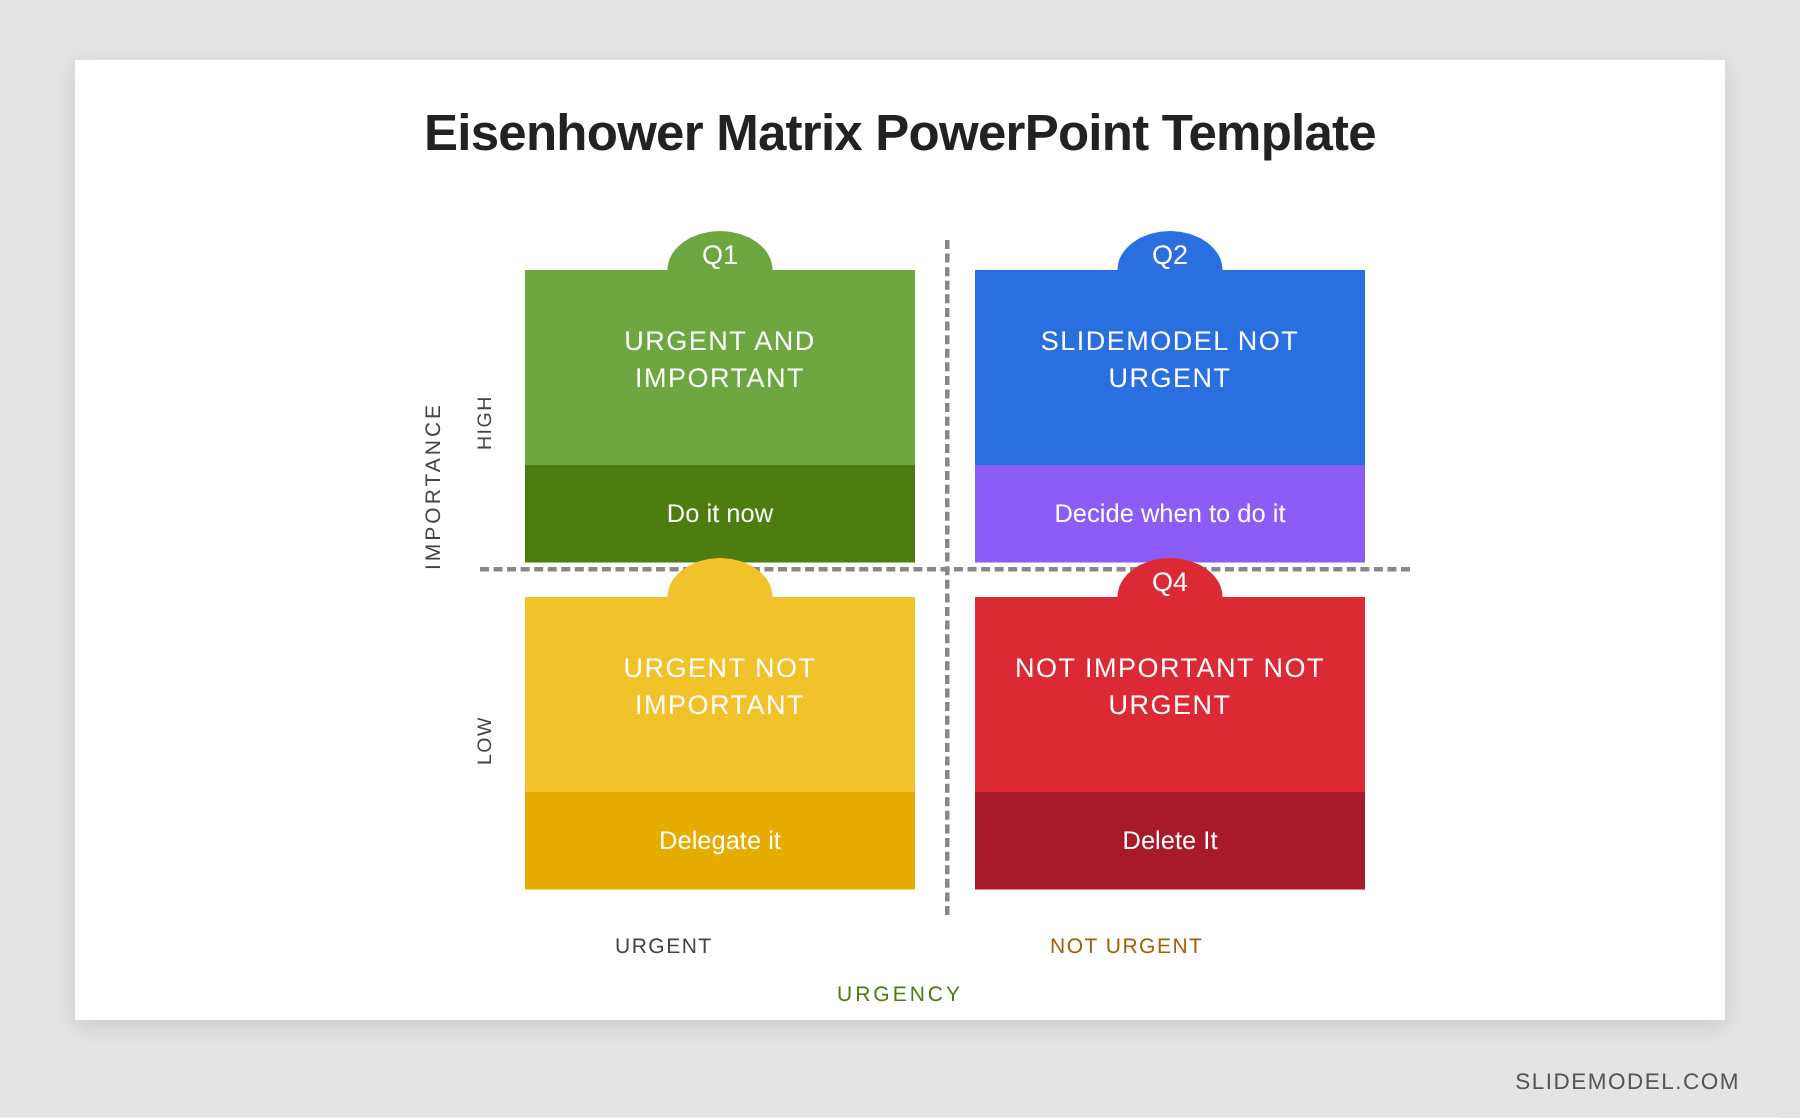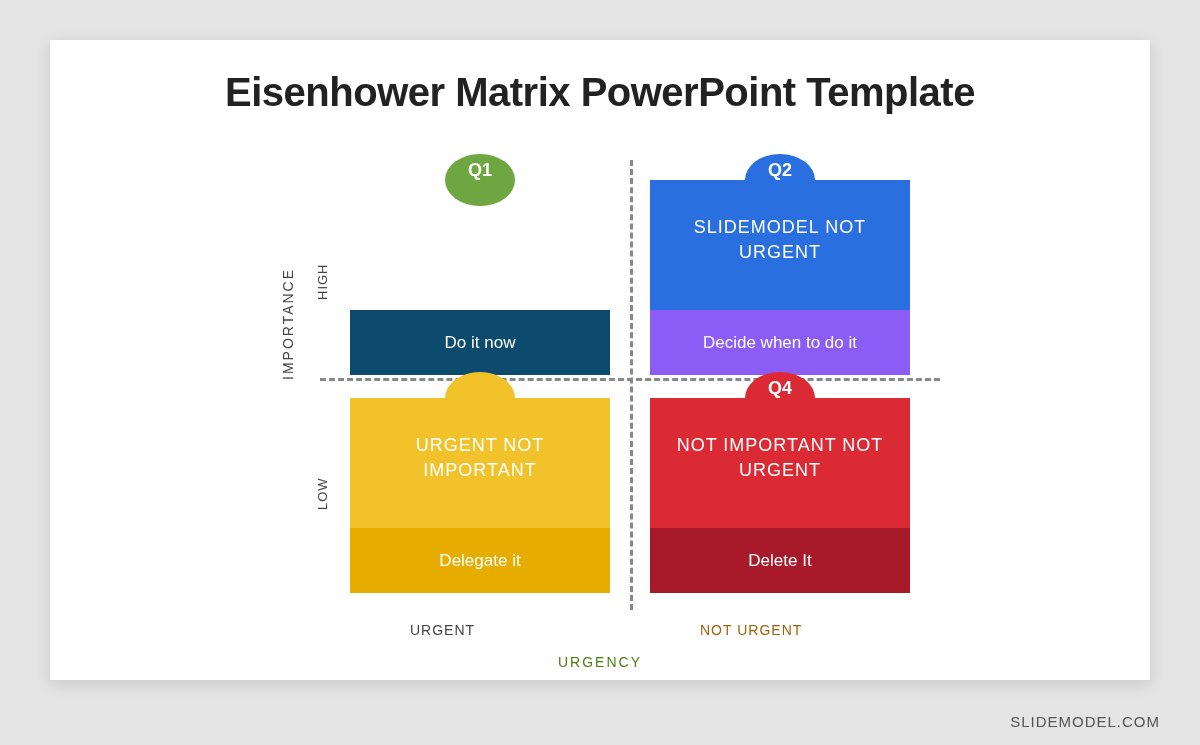--- a/index.html
+++ b/index.html
@@ -1,34 +1,34 @@
 <!DOCTYPE html>
 <html><head>
 <meta charset="utf-8">
 <style>
   *{box-sizing:border-box;margin:0;padding:0}
   html,body{width:1200px;height:745px}
   body{background:#e4e4e4;font-family:"Segoe UI",Arial,sans-serif;position:relative}
   .slide{position:absolute;left:50px;top:40px;width:1100px;height:640px;background:#fff;box-shadow:0 4px 15px rgba(0,0,0,0.12)}
-  .title{text-align:center;font-family:"Arial Narrow","Helvetica Neue",sans-serif;font-stretch:condensed;font-size:40px;font-weight:700;color:#222;margin-top:30px;letter-spacing:-.5px}
+  .title{text-align:center;font-family:"Arial Narrow","Helvetica Neue",sans-serif;font-stretch:condensed;font-size:34px;font-weight:700;color:#222;margin-top:30px;letter-spacing:-.5px}
   .stage{position:absolute;left:270px;top:110px;width:620px;height:480px}
   .vline{position:absolute;left:310px;top:10px;height:450px;border-left:3px dashed #888}
   .hline{position:absolute;left:0;top:228px;width:620px;border-top:3px dashed #888}
   .quad{position:absolute;width:260px;height:195px}
   .q1{left:30px;top:30px}
   .q2{left:330px;top:30px}
   .q3{left:30px;top:248px}
   .q4{left:330px;top:248px}
   .tab{position:absolute;left:50%;transform:translateX(-50%);top:-26px;width:70px;height:52px;border-radius:50%;z-index:0}
   .body{position:absolute;top:0;left:0;right:0;height:130px;text-align:center;z-index:1}
-  .qlabel{color:#fff;font-weight:700;font-size:18px;position:absolute;top:-20px;left:0;right:0;text-align:center;z-index:2}
+  .qlabel{color:#fff;font-weight:400;font-size:18px;position:absolute;top:-20px;left:0;right:0;text-align:center;z-index:2}
   .heading{color:#fff;font-weight:400;font-size:18px;letter-spacing:1px;line-height:1.4;padding:35px 20px 0;text-align:center}
   .action{position:absolute;bottom:0;left:0;right:0;height:65px;color:#fff;font-size:17px;display:flex;align-items:center;justify-content:center}
   .q1 .tab,.q1 .body{background:#6ea641}
-  .q1 .action{background:#0c4a6e}
+  .q1 .action{background:#4d7c0f}
   .q2 .tab,.q2 .body{background:#2a6fe0}
   .q2 .action{background:#8b5cf6}
   .q3 .tab,.q3 .body{background:#f2c22b}
   .q3 .action{background:#e6ac00}
   .q4 .tab,.q4 .body{background:#db2a33}
   .q4 .action{background:#a8192a}
   .ylabel{position:absolute;left:230px;top:340px;transform:rotate(-90deg);transform-origin:left top;font-size:14px;letter-spacing:2px;color:#444}
   .yhigh{position:absolute;left:265px;top:260px;transform:rotate(-90deg);transform-origin:left top;font-size:13px;letter-spacing:1px;color:#444}
   .ylow{position:absolute;left:265px;top:470px;transform:rotate(-90deg);transform-origin:left top;font-size:13px;letter-spacing:1px;color:#444}
   .xlabel{position:absolute;left:0;right:0;bottom:10px;text-align:center;font-size:14px;letter-spacing:2px;color:#4d7c0f}
@@ -46,20 +46,23 @@
   <div class="yhigh">HIGH</div>
   <div class="ylow">LOW</div>
 
   <div class="stage">
     <div class="vline"></div>
     <div class="hline"></div>
 
     <div class="quad q1">
       <div class="tab"></div>
       <div class="qlabel">Q1</div>
+      <div class="body">
+        <div class="heading">URGENT AND IMPORTANT</div>
+      </div>
       <div class="action">Do it now</div>
     </div>
 
     <div class="quad q2">
       <div class="tab"></div>
       <div class="qlabel">Q2</div>
       <div class="body">
         <div class="heading">SLIDEMODEL NOT URGENT</div>
       </div>
       <div class="action">Decide when to do it</div>

